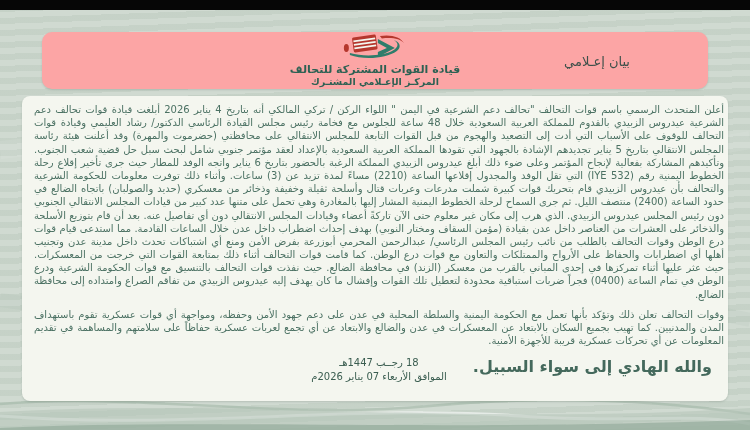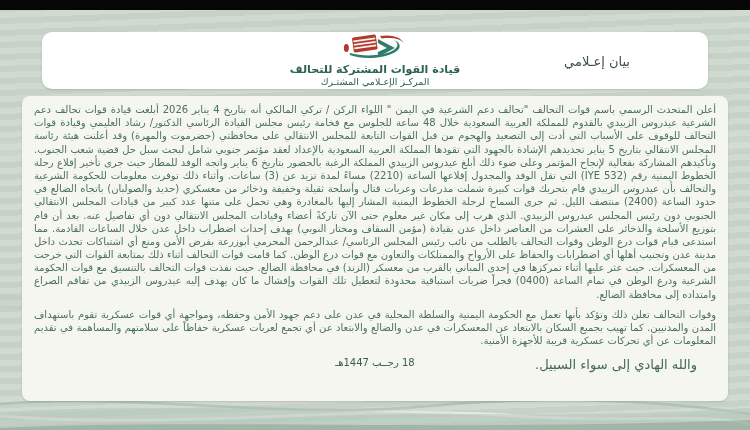--- a/index.html
+++ b/index.html
@@ -16,58 +16,58 @@
       rgba(255,255,255,0.10) 0px, rgba(255,255,255,0.10) 6px,
       rgba(130,155,138,0.07) 6px, rgba(130,155,138,0.07) 12px);
   }
   .bg-waves{position:absolute;inset:0;z-index:0;pointer-events:none;}
   .topbar{
     position:absolute;top:0;left:0;right:0;height:10px;
     background:#060606;z-index:3;
   }
   .header-card{
     position:absolute;top:32px;left:42px;right:42px;height:57px;
-    background:#ffffff;border-radius:10px;z-index:2;
+    background:#fca5a5;border-radius:10px;z-index:2;
     box-shadow:0 1px 2px rgba(60,80,65,0.18);
   }
   .header-center{
     position:absolute;left:50%;top:1px;transform:translateX(-50%);
     text-align:center;white-space:nowrap;
   }
   .logo-wrap{height:30px;line-height:0;}
   .org-line1{
     font-size:11px;font-weight:bold;color:#2d6153;letter-spacing:0.5px;
     line-height:13px;
   }
   .org-line2{
-    font-size:9.5px;font-weight:normal;color:#2d6153;letter-spacing:1.5px;
+    font-size:9.5px;font-weight:bold;color:#2d6153;letter-spacing:1.5px;
     line-height:12px;
   }
   .statement-label{
     position:absolute;right:78px;top:50%;transform:translateY(-50%);
     font-size:13px;font-weight:500;color:#3d504a;letter-spacing:1px;
   }
   .body-card{
     position:absolute;top:96px;left:22px;right:22px;bottom:29px;
     background:#f4f6ef;border-radius:8px;z-index:2;
-    padding:7px 12px 6px 12px;box-sizing:border-box;
+    padding:7px 4px 6px 12px;box-sizing:border-box;
     box-shadow:0 1px 2px rgba(60,80,65,0.18);
   }
   .body-card p{
     margin:0;direction:rtl;text-align:justify;
     font-size:10px;line-height:1.32;color:#4b7163;
     font-weight:500;
   }
   .body-card p.para1{margin-bottom:7px;}
   .statement-footer{
     position:relative;margin-top:9px;height:28px;direction:rtl;
   }
   .closing-phrase{
-    position:absolute;right:19px;top:1px;
-    font-size:13px;font-weight:400;color:#44695c;
+    position:absolute;right:12px;top:1px;
+    font-size:16px;font-weight:700;color:#44695c;
   }
   .date-block{
     width:max-content;margin:0 auto;text-align:center;
     font-size:10px;font-weight:normal;color:#3a5d50;line-height:1.35;
   }
 </style>
 </head>
 <body>
 
 <div class="bg-texture"></div>
@@ -110,15 +110,16 @@
   <div class="statement-label">بيان إعـلامي</div>
 </div>
 
 <div class="body-card">
   <p class="para1">أعلن المتحدث الرسمي باسم قوات التحالف "تحالف دعم الشرعية في اليمن " اللواء الركن / تركي المالكي أنه بتاريخ 4 يناير 2026 أبلغت قيادة قوات تحالف دعم الشرعية عيدروس الزبيدي بالقدوم للمملكة العربية السعودية خلال 48 ساعة للجلوس مع فخامة رئيس مجلس القيادة الرئاسي الدكتور/ رشاد العليمي وقيادة قوات التحالف للوقوف على الأسباب التي أدت إلى التصعيد والهجوم من قبل القوات التابعة للمجلس الانتقالي على محافظتي (حضرموت والمهرة) وقد أعلنت هيئة رئاسة المجلس الانتقالي بتاريخ 5 يناير تجديدهم الإشادة بالجهود التي تقودها المملكة العربية السعودية بالإعداد لعقد مؤتمر جنوبي شامل لبحث سبل حل قضية شعب الجنوب. وتأكيدهم المشاركة بفعالية لإنجاح المؤتمر وعلى ضوء ذلك أبلغ عيدروس الزبيدي المملكة الرغبة بالحضور بتاريخ 6 يناير واتجه الوفد للمطار حيث جرى تأخير إقلاع رحلة الخطوط اليمنية رقم (IYE 532) التي تقل الوفد والمجدول إقلاعها الساعة (2210) مساءً لمدة تزيد عن (3) ساعات. وأثناء ذلك توفرت معلومات للحكومة الشرعية والتحالف بأن عيدروس الزبيدي قام بتحريك قوات كبيرة شملت مدرعات وعربات قتال وأسلحة ثقيلة وخفيفة وذخائر من معسكري (حديد والصولبان) باتجاه الضالع في حدود الساعة (2400) منتصف الليل. ثم جرى السماح لرحلة الخطوط اليمنية المشار إليها بالمغادرة وهي تحمل على متنها عدد كبير من قيادات المجلس الانتقالي الجنوبي دون رئيس المجلس عيدروس الزبيدي. الذي هرب إلى مكان غير معلوم حتى الآن تاركةً أعضاء وقيادات المجلس الانتقالي دون أي تفاصيل عنه. بعد أن قام بتوزيع الأسلحة والذخائر على العشرات من العناصر داخل عدن بقيادة (مؤمن السقاف ومختار النوبي) بهدف إحداث اضطراب داخل عدن خلال الساعات القادمة. مما استدعى قيام قوات درع الوطن وقوات التحالف بالطلب من نائب رئيس المجلس الرئاسي/ عبدالرحمن المحرمي أبوزرعة بفرض الأمن ومنع أي اشتباكات تحدث داخل مدينة عدن وتجنيب أهلها أي اضطرابات والحفاظ على الأرواح والممتلكات والتعاون مع قوات درع الوطن. كما قامت قوات التحالف أثناء ذلك بمتابعة القوات التي خرجت من المعسكرات. حيث عثر عليها أثناء تمركزها في إحدى المباني بالقرب من معسكر (الزند) في محافظة الضالع. حيث نفذت قوات التحالف بالتنسيق مع قوات الحكومة الشرعية ودرع الوطن في تمام الساعة (0400) فجراً ضربات استباقية محدودة لتعطيل تلك القوات وإفشال ما كان يهدف إليه عيدروس الزبيدي من تفاقم الصراع وامتداده إلى محافظة الضالع.</p>
   <p class="para2">وقوات التحالف تعلن ذلك وتؤكد بأنها تعمل مع الحكومة اليمنية والسلطة المحلية في عدن على دعم جهود الأمن وحفظه، ومواجهة أي قوات عسكرية تقوم باستهداف المدن والمدنيين. كما تهيب بجميع السكان بالابتعاد عن المعسكرات في عدن والضالع والابتعاد عن أي تجمع لعربات عسكرية حفاظاً على سلامتهم والمساهمة في تقديم المعلومات عن أي تحركات عسكرية قريبة للأجهزة الأمنية.</p>
   <div class="statement-footer">
     <div class="closing-phrase">والله الهادي إلى سواء السبيل.</div>
     <div class="date-block">
       <div>18 رجــب 1447هـ</div>
+      <div>الموافق الأربعاء 07 يناير 2026م</div>
     </div>
   </div>
 </div>
 
 </body></html>

